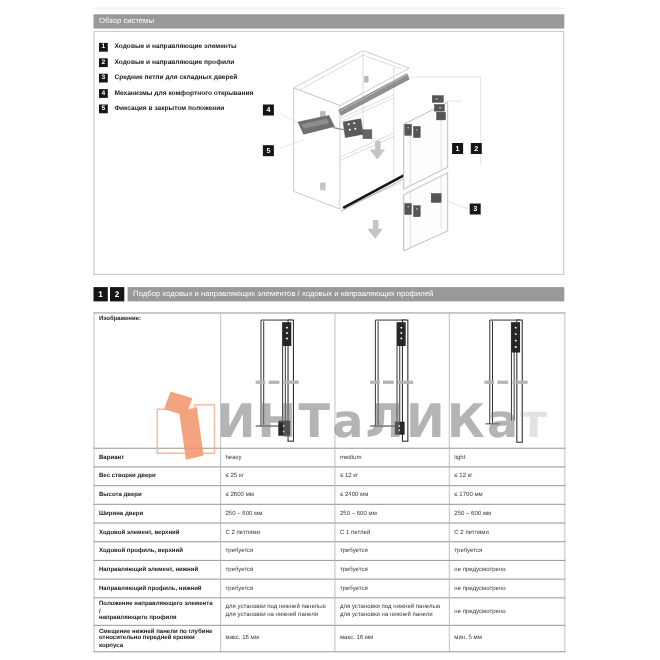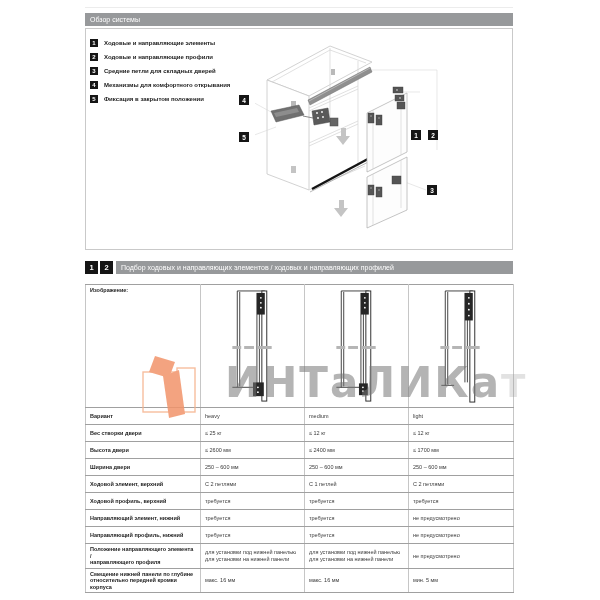--- a/index.html
+++ b/index.html
@@ -358,15 +358,15 @@
 </div>
 
 <div class="abs wm-layer" style="left:141px;top:354px;z-index:6;">
   <svg width="56" height="66" viewBox="0 0 56 66" opacity="0.85">
     <rect x="2" y="18" width="33" height="40" fill="none" stroke="#f6b28e" stroke-width="1.4"></rect>
     <rect x="36" y="14" width="18" height="44" fill="none" stroke="#f6b28e" stroke-width="1.4"></rect>
     <polygon points="14,2 34,8 28,24 8,18" fill="#f2946a"></polygon>
     <polygon points="22,22 38,16 44,60 28,64" fill="#f2946a"></polygon>
   </svg>
 </div>
-<div class="abs wm-text" style="left:197px;top:358px;z-index:6;padding-left:28px;">
+<div class="abs wm-text" style="left:197px;top:358px;z-index:6;">
   <span>ИНТаЛИКа</span><span class="tail">т</span>
 </div>
 
 </body></html>

